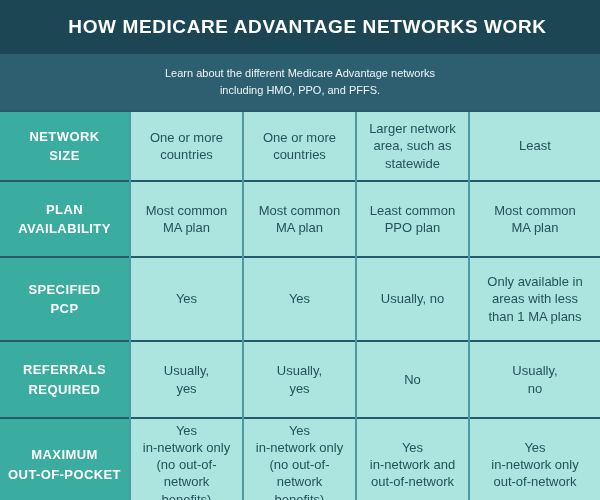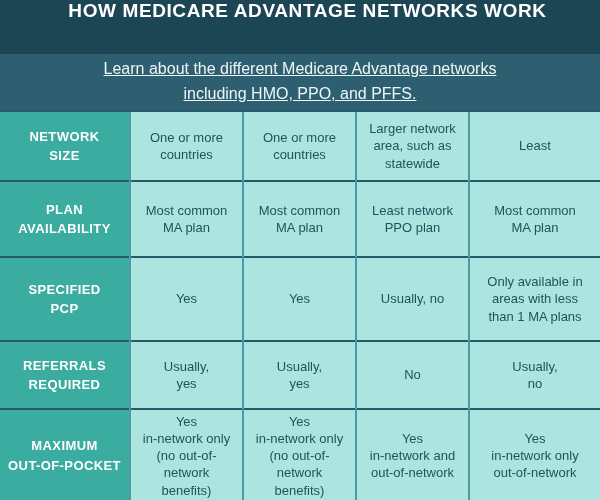--- a/index.html
+++ b/index.html
@@ -12,34 +12,33 @@
     --cell-text:#24525c;
     --light-text:#ffffff;
   }
   *{box-sizing:border-box;margin:0;padding:0;}
   html,body{width:600px;height:500px;overflow:hidden;}
   body{font-family:"Liberation Sans","DejaVu Sans",sans-serif;}
   .poster{width:600px;height:500px;display:flex;flex-direction:column;background:var(--cell-bg);}
 
   .titlebar{
     height:54px;flex:0 0 54px;background:var(--header-bg);
-    display:flex;align-items:flex-start;justify-content:center;padding-left:15px;
+    display:flex;align-items:center;justify-content:center;padding-left:15px;
   }
   .titlebar h1{
     color:var(--light-text);font-size:19px;font-weight:bold;
     letter-spacing:0.6px;text-align:center;white-space:nowrap;
   }
   .subtitlebar{
     height:56px;flex:0 0 56px;background:var(--subtitle-bg);
     display:flex;align-items:center;justify-content:center;
   }
   .subtitlebar p{
-    color:#eef6f7;font-size:16px;line-height:1.55;text-align:center;
+    color:#eef6f7;font-size:11px;line-height:1.55;text-align:center;
     white-space:pre-line;
-    text-decoration:underline;
   }
 
   table{
     width:600px;height:390px;flex:1 1 auto;
     border-collapse:collapse;table-layout:fixed;
   }
   col.c-rowhead{width:130px;}
   col.c-mid{width:113px;}
   col.c-last{width:131px;}
 
@@ -53,21 +52,21 @@
     border-left:2px solid var(--vertical-border);
     color:var(--cell-text);
     font-size:13px;line-height:1.32;
   }
   th{
     background:var(--row-header-bg);
     color:var(--light-text);
     font-size:13px;font-weight:bold;letter-spacing:0.4px;line-height:1.5;
   }
   tr.r0{height:70px;} tr.r1{height:76px;} tr.r2{height:84px;}
-  tr.r3{height:68px;} tr.r4{height:78px;}
+  tr.r3{height:77px;} tr.r4{height:78px;}
 </style>
 </head>
 <body>
 
 <div class="poster">
 
   <header class="titlebar">
     <h1>HOW MEDICARE ADVANTAGE NETWORKS WORK</h1>
   </header>
 
@@ -97,21 +96,21 @@
 statewide</td>
         <td>Least</td>
       </tr>
       <tr class="r1">
         <th>PLAN
 AVAILABILITY</th>
         <td>Most common
 MA plan</td>
         <td>Most common
 MA plan</td>
-        <td>Least network
+        <td>Least common
 PPO plan</td>
         <td>Most common
 MA plan</td>
       </tr>
       <tr class="r2">
         <th>SPECIFIED
 PCP</th>
         <td>Yes</td>
         <td>Yes</td>
         <td>Usually, no</td>

